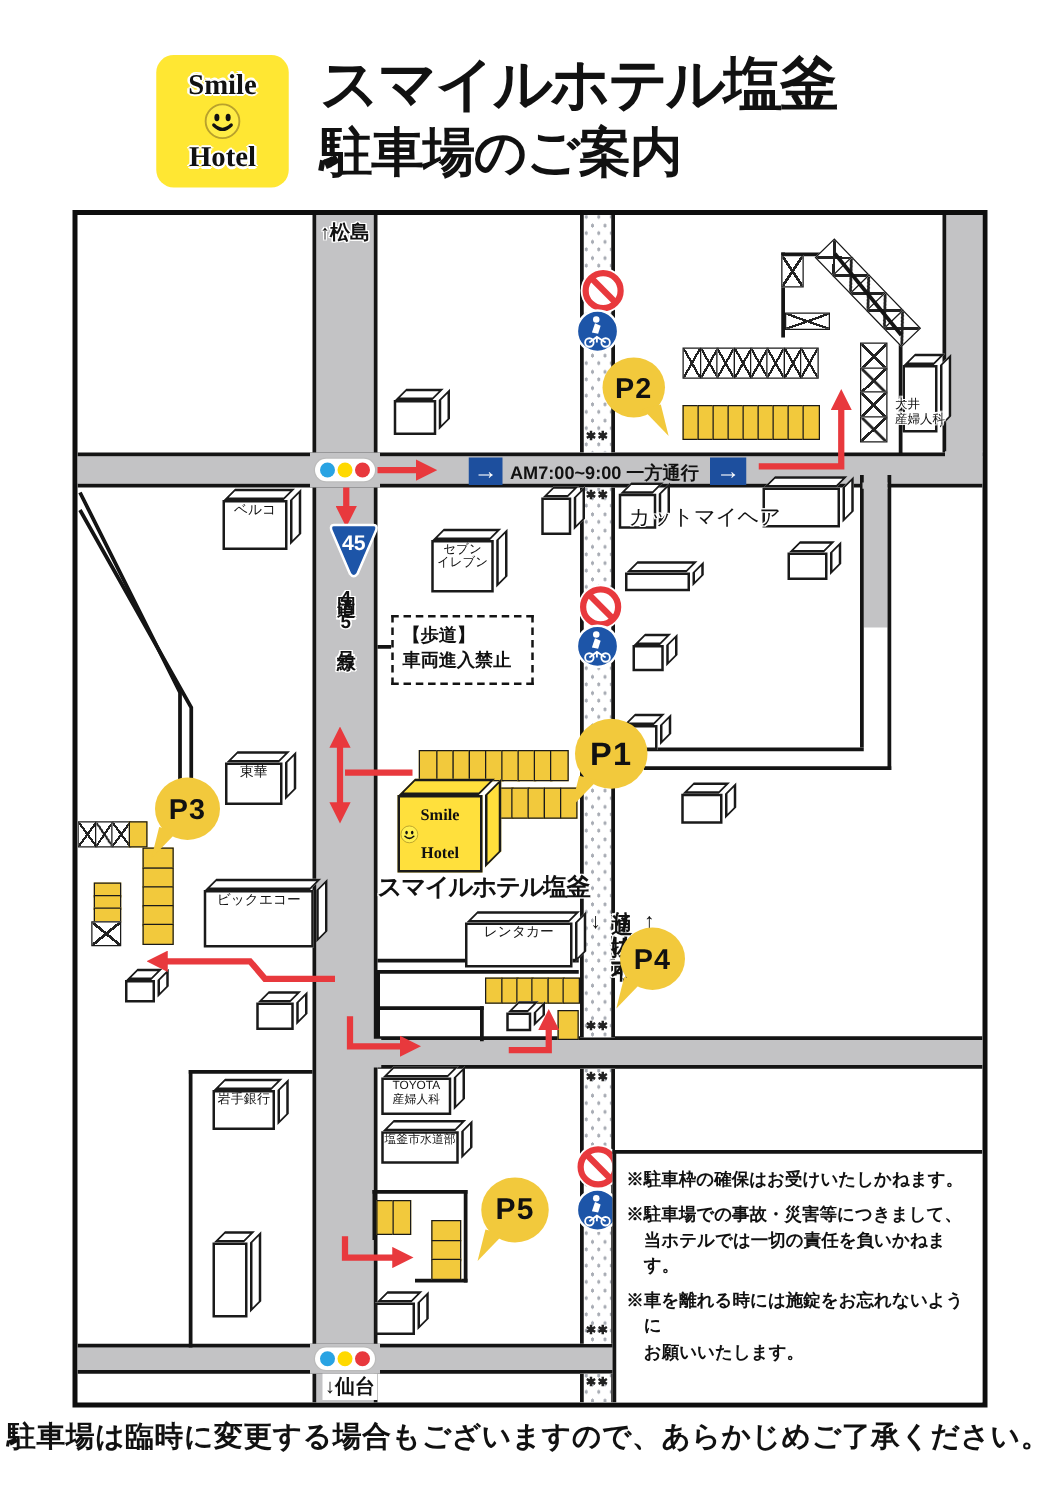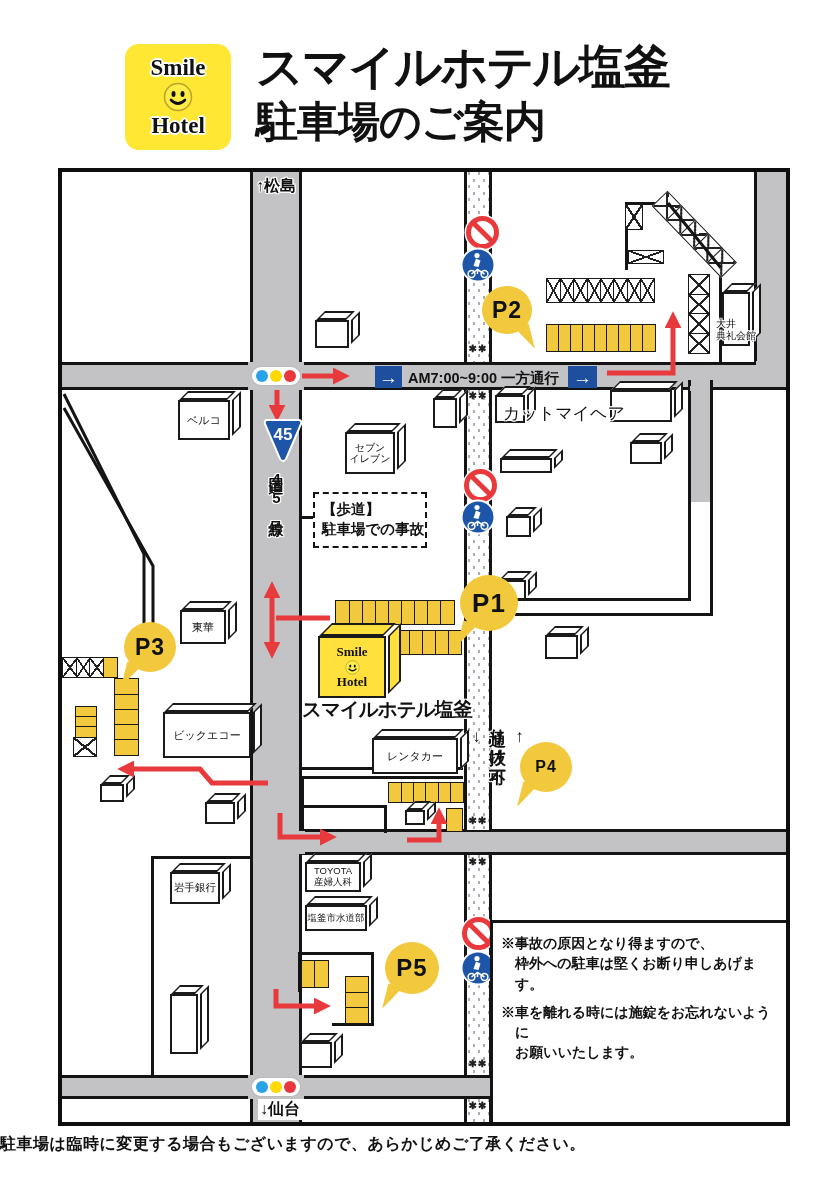--- a/index.html
+++ b/index.html
@@ -18,21 +18,21 @@
   .road{position:absolute;background:#c3c3c5;z-index:1}
   .bline{position:absolute;background:#141414;z-index:2}
   .patch{position:absolute;background:#c3c3c5;z-index:3}
   .pathseg{position:absolute;left:402px;width:28px;background:#fff;box-sizing:border-box;
      border-left:3px solid #141414;border-right:3px solid #141414;z-index:4;
      background-image:radial-gradient(#a9adb5 1.1px,transparent 1.4px),radial-gradient(#a9adb5 1.1px,transparent 1.4px);
      background-size:10px 13px;background-position:2px 2px,7px 8px}
   .xmark{position:absolute;left:404px;width:24px;font-size:10px;font-weight:bold;letter-spacing:1px;z-index:6;color:#222;text-align:center}
   
   .bld{position:absolute;background:#fff;border:2px solid #1a1a1a;box-sizing:border-box;z-index:6;
-       display:flex;align-items:center;justify-content:center;text-align:center;
+       display:flex;justify-content:center;text-align:center;
        font-size:11px;line-height:1.12;white-space:pre-line}
   .bld::before{content:"";position:absolute;left:-1px;top:-11px;width:100%;height:9px;background:#fff;
        border:2px solid #1a1a1a;transform:skewX(-45deg);transform-origin:0 100%;box-sizing:border-box}
   .bld::after{content:"";position:absolute;top:-2px;right:-13px;width:9px;height:100%;background:#fff;
        border:2px solid #1a1a1a;transform:skewY(-45deg);transform-origin:0 0;box-sizing:border-box}
   .bld.y{background:#ffe03c}.bld.y::before,.bld.y::after{background:#ffe03c}
   .bld.big::before{height:13px;top:-15px}.bld.big::after{width:13px;right:-17px}
   
   .slots{position:absolute;display:flex;z-index:5;box-sizing:border-box}
   .slots i{flex:1;border:1.6px solid #1a1a1a;margin-left:-1.6px;box-sizing:border-box;display:block}
@@ -70,21 +70,21 @@
        z-index:9;display:flex;flex-direction:column;align-items:center;justify-content:center;
        font-size:18px;font-weight:900;line-height:1.25}
   .callout::after{content:"";position:absolute;left:60px;top:56px;border-left:10px solid transparent;
        border-right:10px solid transparent;border-top:60px solid #ffd83e}
   
   .notes{position:absolute;left:428px;top:748px;width:296px;height:202px;background:#fff;z-index:10;
        border-left:3px solid #141414;border-top:3px solid #141414;box-sizing:border-box;
        padding:10px 4px 0 8px}
   .note{margin:0 0 8px;font-size:14px;font-weight:bold;line-height:1.45;white-space:pre-line;
        padding-left:14px;text-indent:-14px}
-  .footer{position:absolute;left:0;top:1134px;width:840px;text-align:left;font-size:16px;font-weight:bold;letter-spacing:0.5px}
+  .footer{position:absolute;left:0;top:1134px;width:840px;text-align:right;font-size:23px;font-weight:bold;letter-spacing:0.5px}
   svg text{font-family:"Liberation Sans",sans-serif}
 </style>
 </head>
 <body>
 
 <div class="logo">
   <span class="wd">Smile</span>
   <svg width="30" height="30" viewBox="0 0 30 30">
     <circle cx="15" cy="15" r="13.5" fill="#ffec45" stroke="#b9a12c" stroke-width="1.5"></circle>
     <ellipse cx="10.5" cy="12" rx="2" ry="3" fill="#111"></ellipse>
@@ -196,21 +196,21 @@
     <span>→</span>
   </div>
   <div class="onewaytext" style="left:346px;top:197px">AM7:00~9:00 一方通行</div>
   <div class="bluearrow" style="left:506px;top:194px;width:29px;height:22px">
     <span>→</span>
   </div>
 
   <div class="bline" style="left:240px;top:344px;width:11px;height:3px"></div>
   <div class="sidewalkbox">
     <span>【歩道】</span>
-    <span>駐車場での事故</span>
+    <span>車両進入禁止</span>
   </div>
 
   <div class="abs vtxt halo" style="left:404px;top:430px;height:268px;font-size:17px;z-index:6;display:flex;flex-direction:column;align-items:center">
     <span>↑</span>
     <span>通り抜け不可</span>
     <span>↓</span>
   </div>
 
   <div class="noentry" style="left:404px;top:44px"></div>
   <div class="noentry" style="left:402px;top:297px"></div>
@@ -342,21 +342,21 @@
 
   <div class="bld" style="left:116px;top:228px;width:52px;height:40px">
     <span>ベルコ</span></div>
   <div class="bld" style="left:283px;top:260px;width:50px;height:42px;font-size:10px">
     <span>セブン
 イレブン</span></div>
   <div class="bld" style="left:433px;top:223px;width:30px;height:28px"></div>
   <div class="abs halo" style="left:441px;top:230px;font-size:17px;z-index:7;white-space:nowrap">カットマイヘア</div>
   <div class="bld" style="left:660px;top:120px;width:28px;height:54px"></div>
   <div class="abs halo" style="left:654px;top:146px;font-size:10px;z-index:7;white-space:pre-line;line-height:1.15">大井
-典礼会館</div>
+産婦人科</div>
   <div class="bld" style="left:118px;top:438px;width:46px;height:34px">
     <span>東華</span></div>
   <div class="bld" style="left:101px;top:540px;width:88px;height:46px">
     <span>ビックエコー</span></div>
   <div class="bld" style="left:108px;top:700px;width:50px;height:32px;font-size:10.5px">
     <span>岩手銀行</span></div>
   <div class="bld" style="left:243px;top:690px;width:56px;height:30px;font-size:9.5px">
     <span>TOYOTA
 産婦人科</span></div>
   <div class="bld" style="left:243px;top:733px;width:62px;height:26px;font-size:9.5px">
@@ -393,29 +393,30 @@
 
   <div class="pball tl" style="left:398px;top:403px;width:58px;height:56px;font-size:26px">
     <span>P1</span>
     </div>
   <div class="pball tr" style="left:420px;top:114px;width:50px;height:48px;font-size:23px">
     <span>P2</span>
     </div>
   <div class="pball tl" style="left:62px;top:450px;width:52px;height:50px;font-size:23px">
     <span>P3</span>
     </div>
-  <div class="pball tl" style="left:458px;top:570px;width:52px;height:50px;font-size:16px">
+  <div class="pball tl" style="left:434px;top:570px;width:52px;height:50px;font-size:23px">
     <span>P4</span>
     </div>
   <div class="pball tl" style="left:323px;top:770px;width:54px;height:52px;font-size:24px">
     <span>P5</span>
     </div>
 
   <div class="notes">
-    <p class="note"><span>※事故の原因となり得ますので、
-枠外への駐車は堅くお断り申しあげます。</span></p>
+    <p class="note"><span>※駐車枠の確保はお受けいたしかねます。</span></p>
+    <p class="note"><span>※駐車場での事故・災害等につきまして、
+当ホテルでは一切の責任を負いかねます。</span></p>
     <p class="note"><span>※車を離れる時には施錠をお忘れないように
 お願いいたします。</span></p>
 
   </div>
 </div>
 
 <div class="footer">駐車場は臨時に変更する場合もございますので、あらかじめご了承ください。</div>
 
 </body></html>

